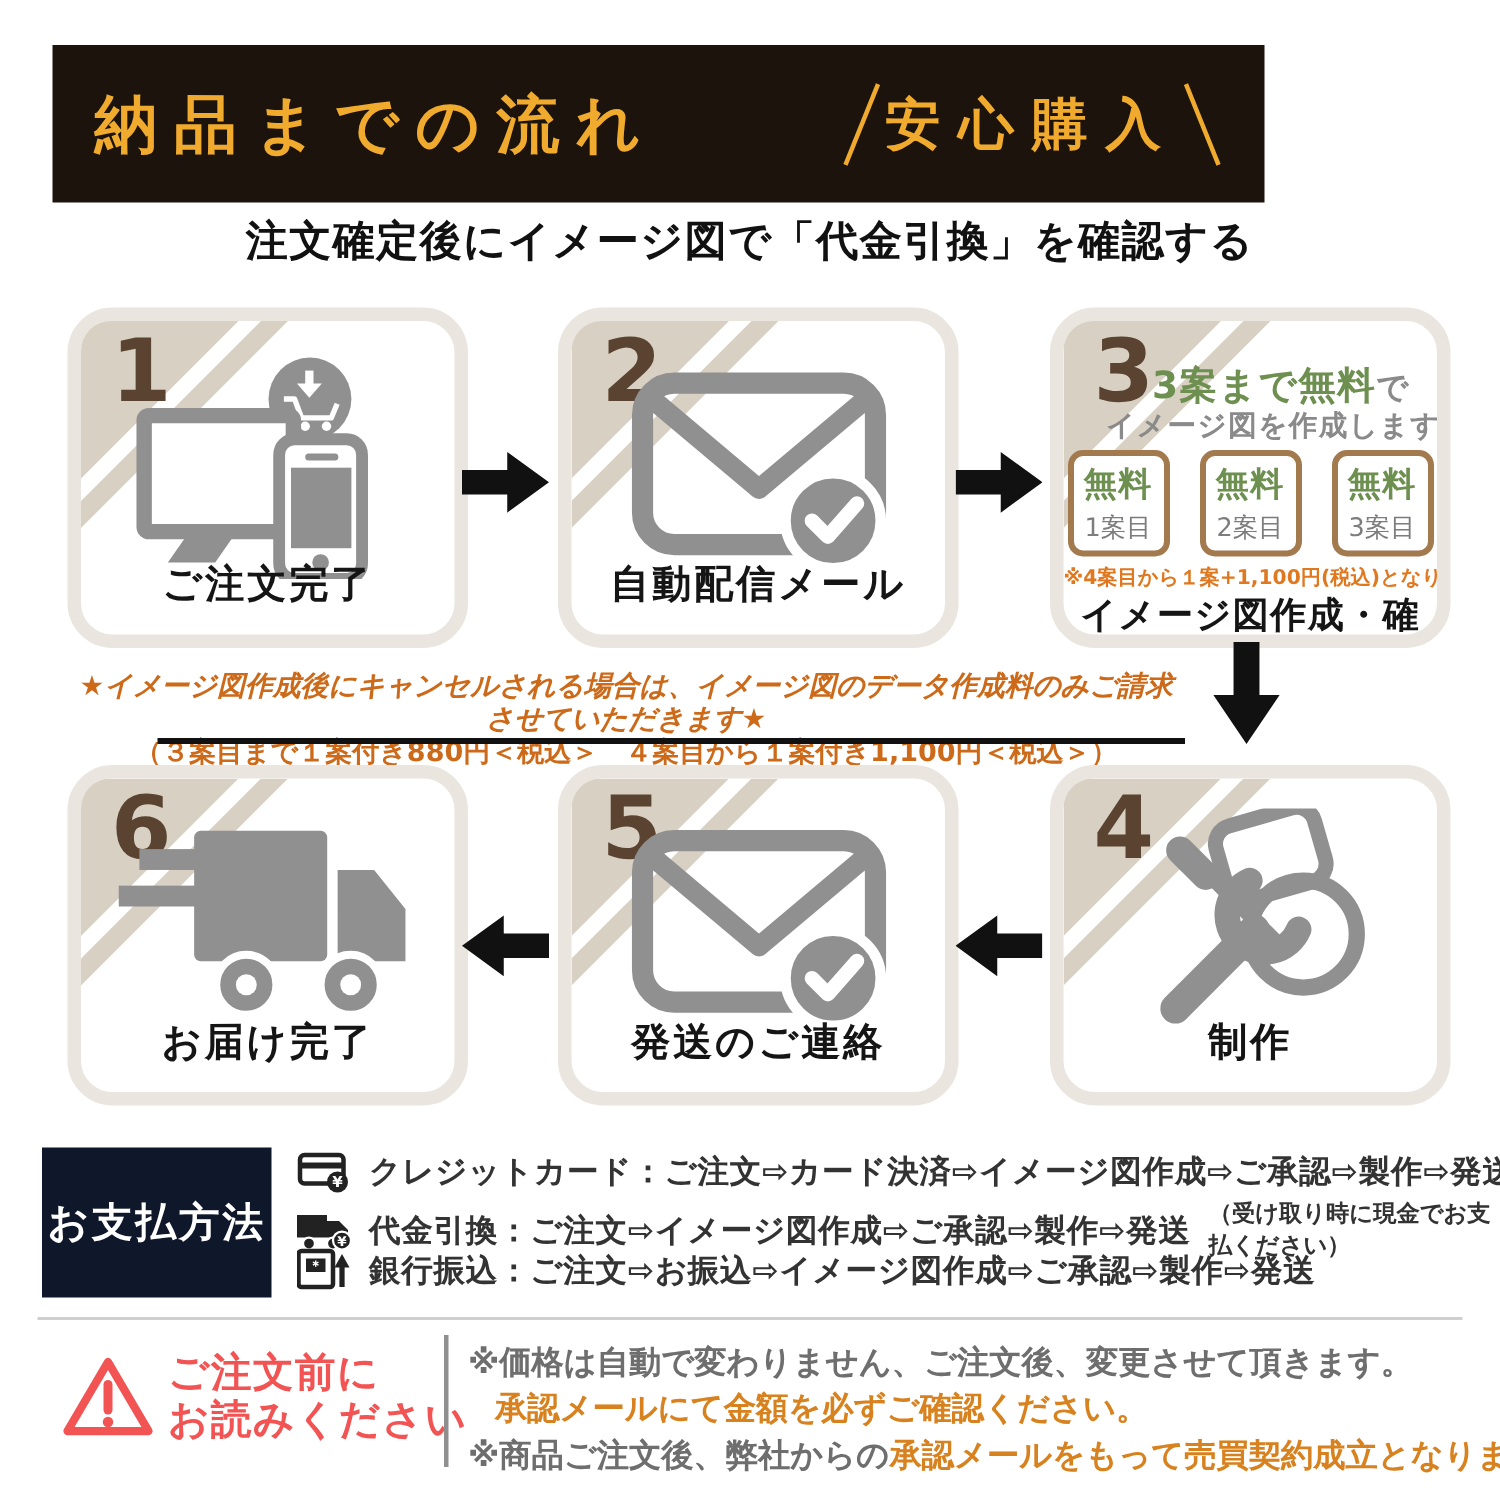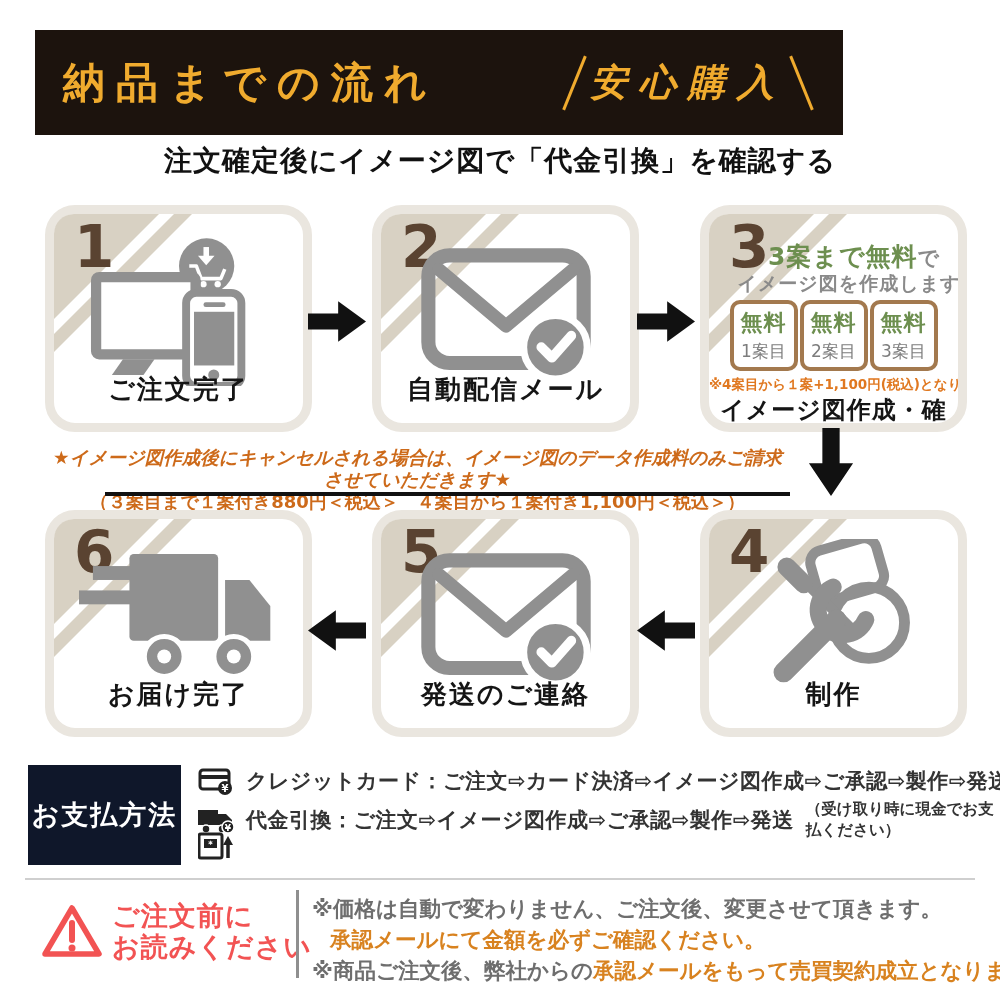--- a/index.html
+++ b/index.html
@@ -9,21 +9,21 @@
   
   .header-bar { position:absolute; left:35px; top:30px; width:808px; height:105px;
     background:#1c130d; display:flex; align-items:center; }
   .header-title { color:#f0ab2e; font-size:42px; font-weight:bold; letter-spacing:11px;
     padding-left:28px; white-space:nowrap; }
   .header-badge-wrap { position:absolute; right:40px; top:0; height:105px;
     display:flex; align-items:center; gap:14px; }
   .badge-slash { width:3px; height:58px; background:#f0ab2e; }
   .slash-l { transform:rotate(22deg); }
   .slash-r { transform:rotate(-22deg); }
-  .header-badge { color:#f0ab2e; font-size:37px; font-weight:bold; letter-spacing:12px; white-space:nowrap;font-style:italic; }
+  .header-badge { color:#f0ab2e; font-size:37px; font-weight:bold; letter-spacing:12px; white-space:nowrap; }
 
   .subtitle { position:absolute; left:0; top:142px; width:1000px; text-align:center;
     font-size:28px; font-weight:600; color:#111; letter-spacing:1px; }
 
   
   .step-box { position:absolute; width:267px; height:227px; background:#fff;
     border:9px solid #eae6df; border-radius:30px; }
   .step-inner { position:absolute; inset:0; border-radius:20px; overflow:hidden; }
   .corner-tri { position:absolute; left:0; top:0; width:150px; height:150px; pointer-events:none; }
   .corner-tri::before { content:""; position:absolute; inset:0; background:#d8d1c3;
@@ -44,21 +44,21 @@
   .arrow-down  { clip-path:polygon(32% 0, 68% 0, 68% 52%, 96% 52%, 50% 100%, 4% 52%, 32% 52%); }
 
   
   .plan-head { position:absolute; left:30px; top:26px; width:230px; text-align:center;
     font-size:25px; font-weight:bold; letter-spacing:1px; white-space:nowrap; }
   .plan-head .green { color:#6d8f4f; }
   .plan-head .gray { color:#8a8a8a; font-size:21px; }
   .plan-sub { position:absolute; left:20px; top:57px; width:240px; text-align:center;
     font-size:19px; font-weight:600; color:#8a8a8a; letter-spacing:1px; white-space:nowrap; }
   .plan-row { position:absolute; left:0; top:86px; width:100%; display:flex;
-    justify-content:center; gap:2px; }
+    justify-content:center; gap:20px; }
   .plan-box { width:68px; height:71px; border:4px solid #a3794e; border-radius:10px;
     background:#fff; text-align:center; padding-top:4px; }
   .plan-free { font-size:22px; font-weight:bold; color:#6d8f4f; letter-spacing:1px; }
   .plan-name { font-size:17px; color:#7d7d7d; margin-top:2px; }
   .plan-note { position:absolute; left:0; top:162px; width:100%; text-align:center;
     font-size:13.5px; font-weight:bold; color:#e07820; white-space:nowrap; }
   .plan-label { position:absolute; left:0; top:180px; width:100%; text-align:center;
     font-size:24px; font-weight:bold; color:#151515; letter-spacing:1px; }
 
   
@@ -273,20 +273,21 @@
   <div class="pay-row" style="top:832px;">
     <div class="pay-icon">
       <svg width="36" height="30" viewBox="0 0 36 30">
         <rect x="1" y="2" width="23" height="24" rx="2" fill="none" stroke="#222" stroke-width="3"></rect>
         <rect x="6" y="7" width="13" height="9" fill="#222"></rect>
         <text x="12.5" y="14.5" font-size="9" font-weight="bold" fill="#fff" text-anchor="middle">＊</text>
         <path d="M30 26 V12" stroke="#222" stroke-width="3.5"></path>
         <polygon points="25,13 35,13 30,4" fill="#222"></polygon>
       </svg>
     </div>
+    <div class="pay-text">銀行振込：ご注文⇨お振込⇨イメージ図作成⇨ご承認⇨製作⇨発送</div>
   </div>
 
   <div class="bottom-divider"></div>
 
   <div class="notice-triangle">
     <svg width="64" height="58" viewBox="0 0 64 58">
       <path d="M32 6 L59 52 H5 Z" fill="none" stroke="#f25353" stroke-width="5.5" stroke-linejoin="round"></path>
       <path d="M32 21 v17" stroke="#f25353" stroke-width="6" stroke-linecap="round"></path>
       <circle cx="32" cy="46" r="3.5" fill="#f25353"></circle>
     </svg>

